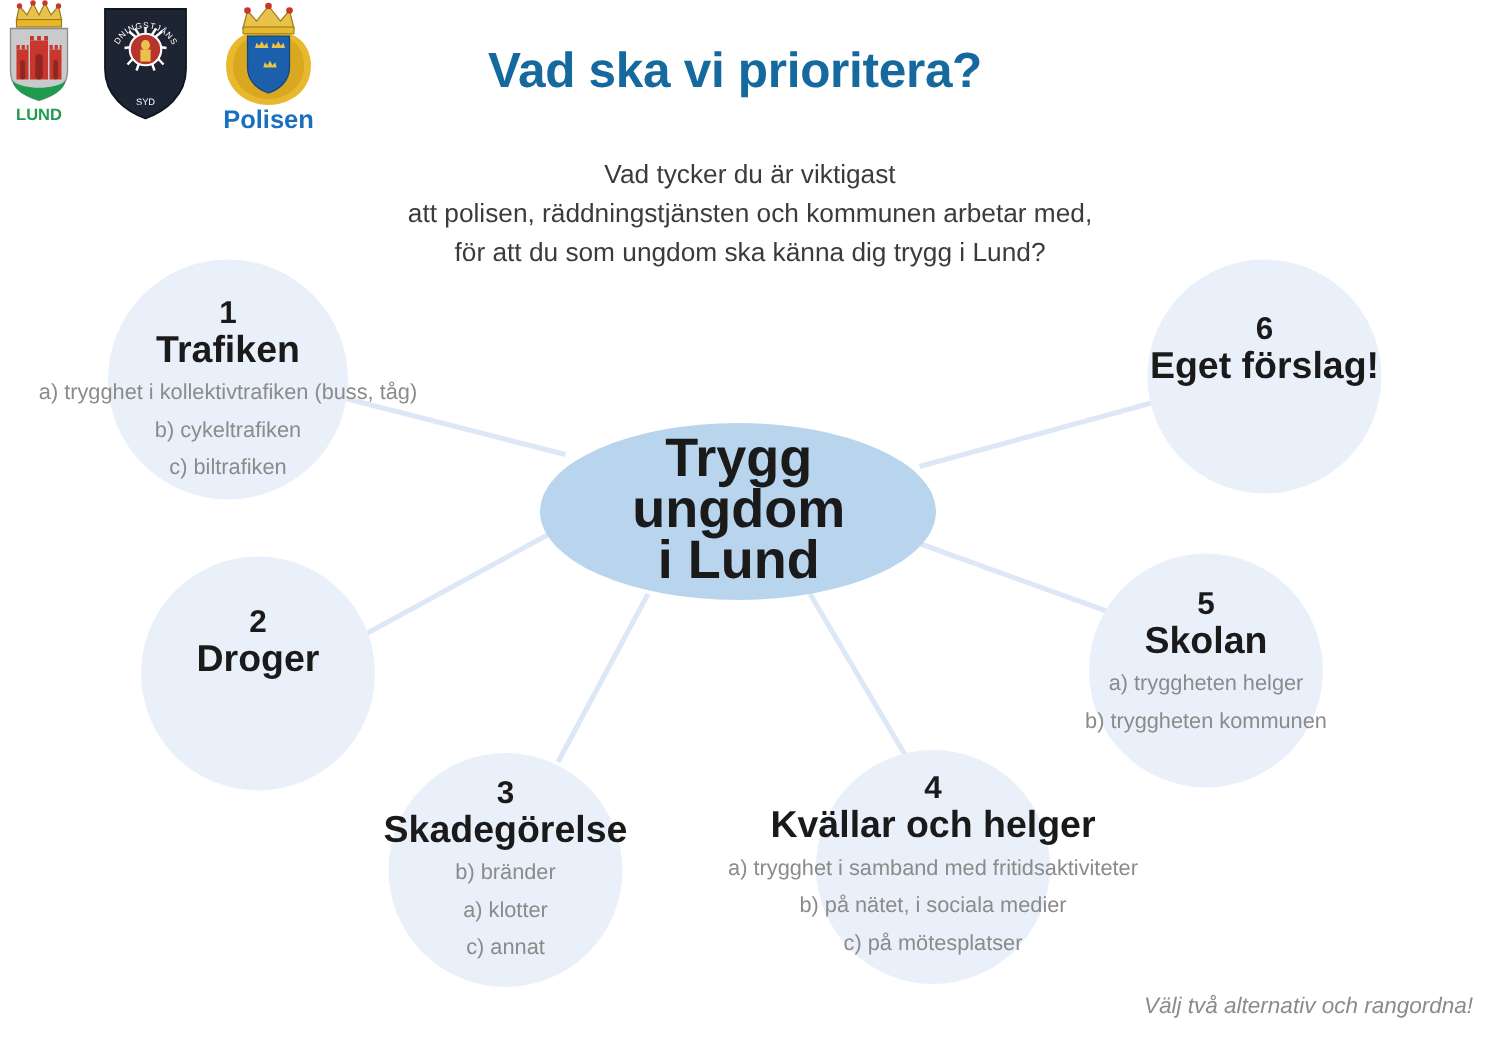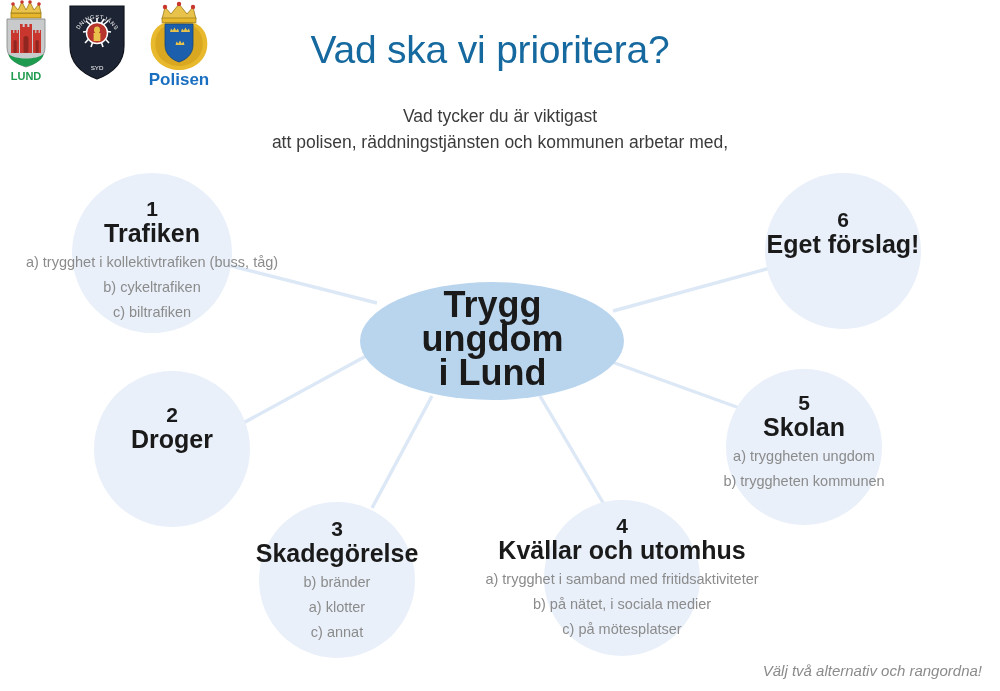--- a/index.html
+++ b/index.html
@@ -35,22 +35,22 @@
   .logo-rsyd  { left: 62px;  width: 70px; }
   .logo-pol   { left: 140px; width: 78px; }
 
   
   .title {
     position: absolute;
     left: 0;
     top: 28px;
     width: 980px;
     text-align: center;
-    font-size: 39px;
-    font-weight: normal;
+    font-size: 33px;
+    font-weight: bold;
     color: #15699f;
     letter-spacing: -0.2px;
   }
   .subtitle {
     position: absolute;
     left: 0;
     top: 103px;
     width: 1000px;
     text-align: center;
     font-size: 17.5px;
@@ -211,20 +211,21 @@
         <path d="M35.5 45 l1-3.5 1.8 2 1.7-3 1.7 3 1.8-2 1 3.5 z"></path>
       </g>
       <text x="39" y="85" text-anchor="middle" font-family="Liberation Sans, sans-serif" font-size="17" font-weight="bold" fill="#1b6fc0">Polisen</text>
     </svg>
   </div>
 
   <div class="title">Vad ska vi prioritera?</div>
   <div class="subtitle">
     <div>Vad tycker du är viktigast</div>
     <div>att polisen, räddningstjänsten och kommunen arbetar med,</div>
+    <div>för att du som ungdom ska känna dig trygg i Lund?</div>
   </div>
 
   <svg id="canvas" viewBox="0 0 1000 691">
 
     <g stroke="#dde8f6" stroke-width="3.4" fill="none">
       <line x1="377" y1="303" x2="216" y2="262"></line>
       <line x1="368" y1="355" x2="234" y2="428"></line>
       <line x1="432" y1="396" x2="372" y2="508"></line>
       <line x1="540" y1="396" x2="605" y2="506"></line>
       <line x1="612" y1="362" x2="745" y2="410"></line>
@@ -269,33 +270,33 @@
     <div class="ttl">Skadegörelse</div>
     <div class="subs">
       <div>b) bränder</div>
       <div>a) klotter</div>
       <div>c) annat</div>
     </div>
   </div>
 
   <div class="node" style="left:422px; top:515px; width:400px;">
     <div class="num">4</div>
-    <div class="ttl">Kvällar och utomhus</div>
+    <div class="ttl">Kvällar och helger</div>
     <div class="subs">
       <div>a) trygghet i samband med fritidsaktiviteter</div>
       <div>b) på nätet, i sociala medier</div>
       <div>c) på mötesplatser</div>
     </div>
   </div>
 
   <div class="node" style="left:654px; top:392px; width:300px;">
     <div class="num">5</div>
     <div class="ttl">Skolan</div>
     <div class="subs">
-      <div>a) tryggheten ungdom</div>
+      <div>a) tryggheten helger</div>
       <div>b) tryggheten kommunen</div>
     </div>
   </div>
 
   <div class="node" style="left:693px; top:209px; width:300px;">
     <div class="num">6</div>
     <div class="ttl">Eget förslag!</div>
   </div>
 
   <div class="footnote">Välj två alternativ och rangordna!</div>

